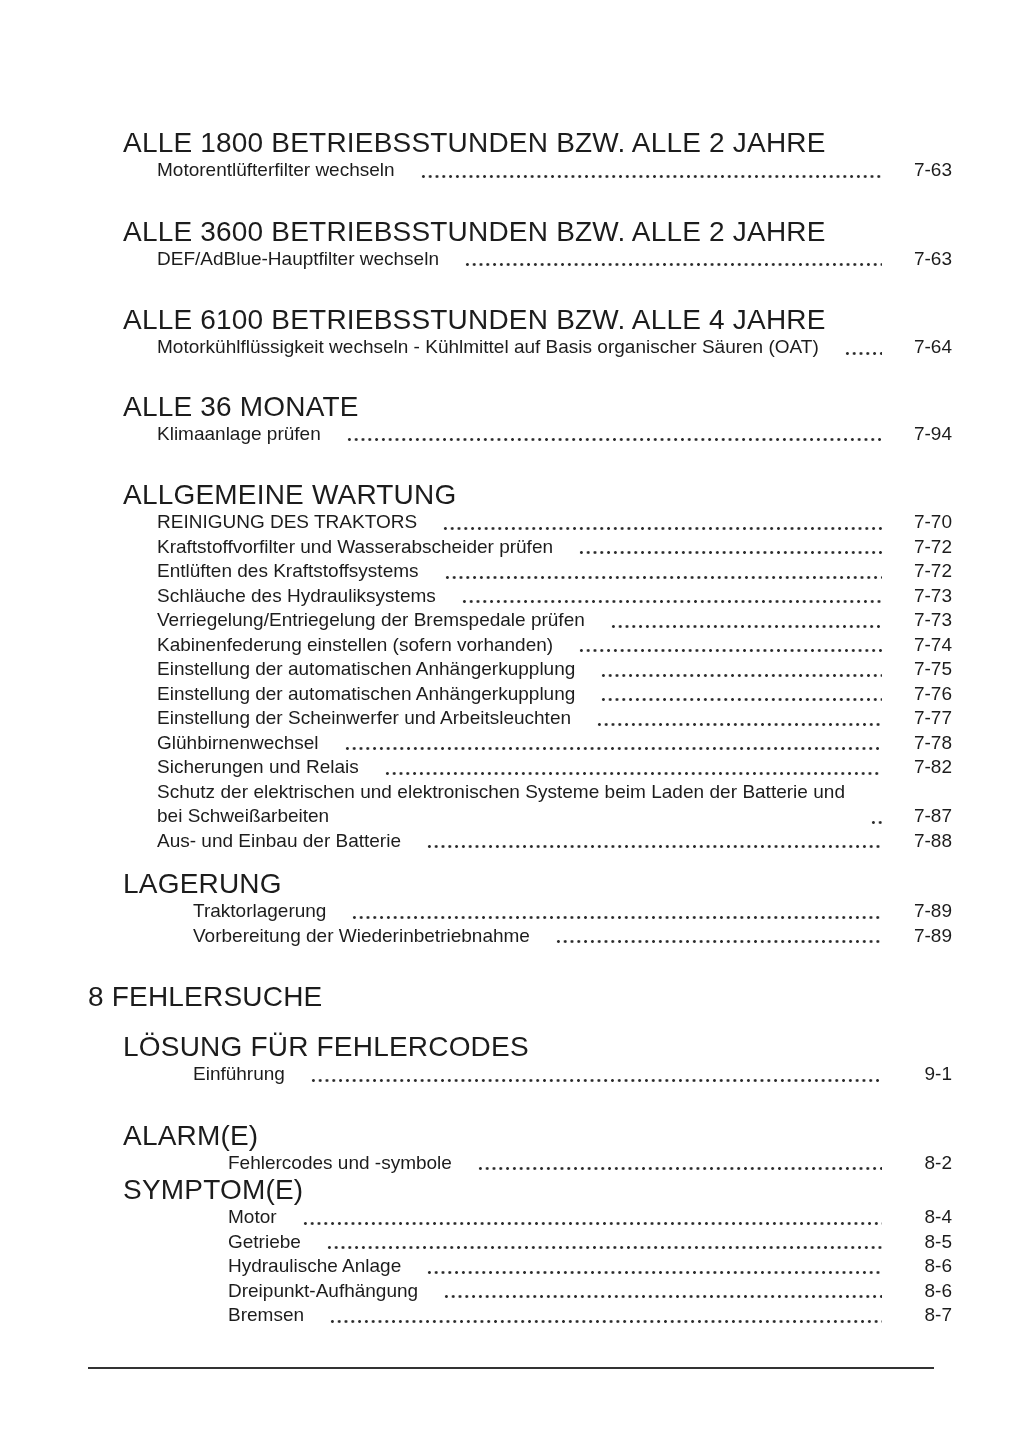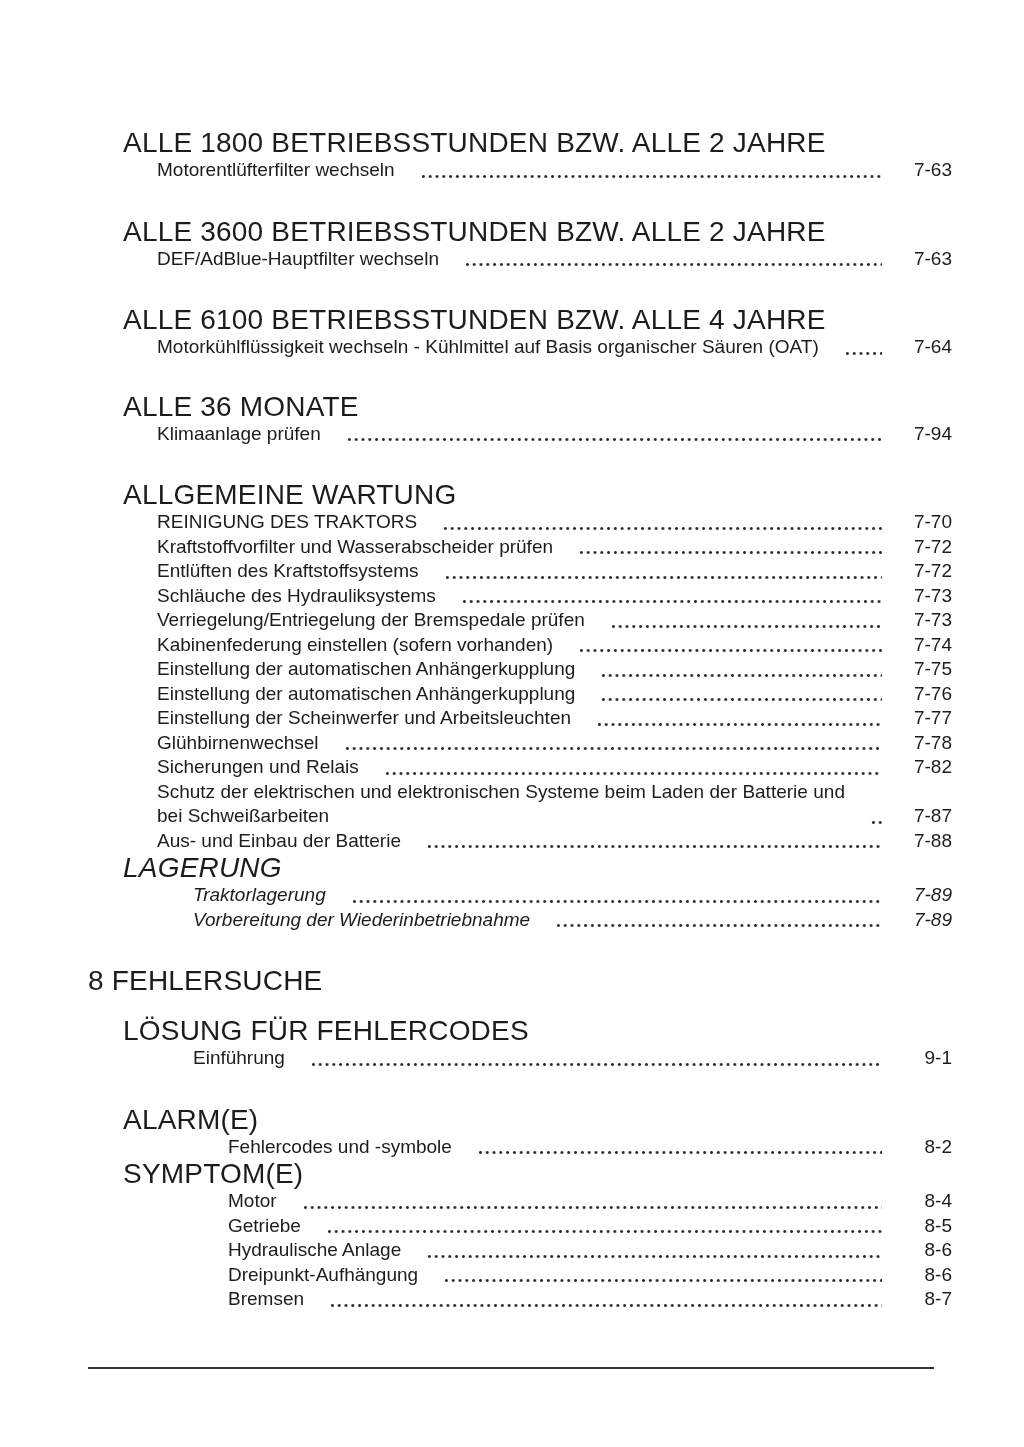--- a/index.html
+++ b/index.html
@@ -26,21 +26,21 @@
     font-weight: 400;
     margin: 0 0 0 35px;
     letter-spacing: 0.2px;
     white-space: nowrap;
   }
   .sec h2.chapter { margin-left: 0; }
   .m34 { margin-top: 34px; }
   .m32 { margin-top: 32px; }
   .m44 { }
   .m8  { margin-top: 20px; }
-  .m4  { margin-top: 0; font-style: italic; }
+  .m4  { margin-top: 16px; }
   .entries { font-size: 19px; line-height: 24.5px; }
   .entries.lv1 { margin-left: 69px; }
   .entries.lv2 { margin-left: 105px; }
   .entries.lv3 { margin-left: 140px; }
   .row {
     display: flex;
     align-items: flex-end;
     gap: 20px;
   }
   .lbl {

